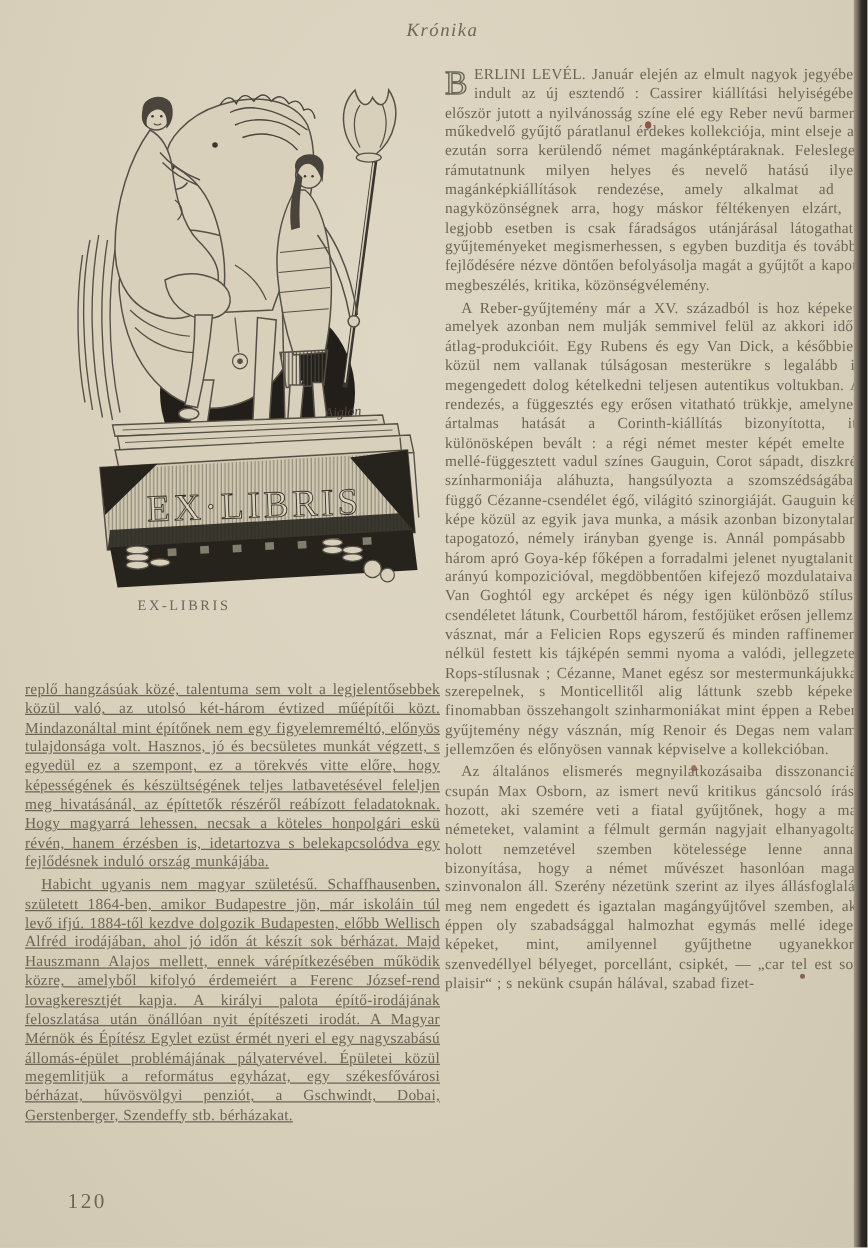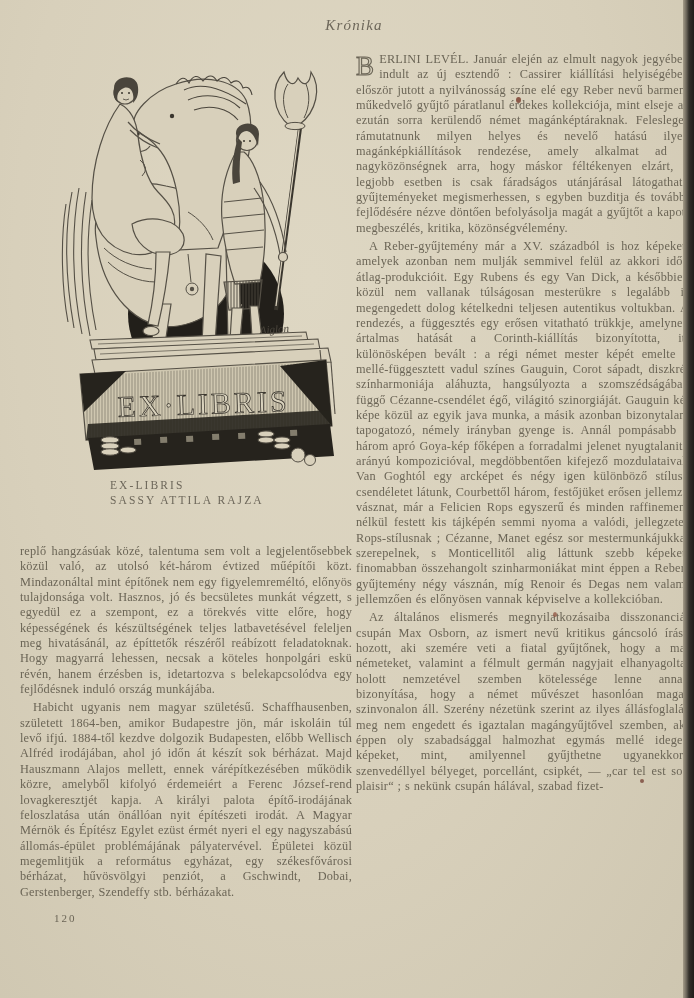--- a/index.html
+++ b/index.html
@@ -18,32 +18,32 @@
   .caption{
     position:absolute;left:110px;top:478px;width:320px;
     font-size:11.5px;line-height:15px;letter-spacing:2.1px;color:#6d675a;
   }
   .bodytext{
     font-size:12.3px;line-height:15.35px;text-align:justify;
     letter-spacing:0.2px;word-spacing:0.5px;color:#6b6556;
   }
   .bodytext p{margin:0;}
   .bodytext p + p{margin-top:3px;text-indent:13px;}
-  .left-text{position:absolute;left:20px;top:544px;width:332px;}
+  .left-text{position:absolute;left:20px;top:544px;width:332px;text-decoration:underline;}
   .right-col{position:absolute;left:356px;top:52px;width:333px;}
   .right-col p.indented{text-indent:13px;}
   .dropcap{
     float:left;font-size:27px;line-height:26px;padding:1px 5px 0 0;
     color:#6b6556;
   }
   @supports (-webkit-text-stroke: 1px black){
     .dropcap{-webkit-text-stroke:1.1px #6b6556;color:rgba(107,101,86,0.08);}
   }
   .page-num{
-    position:absolute;left:54px;top:912px;font-size:11px;
+    position:absolute;left:54px;top:951px;font-size:17px;
     letter-spacing:2px;color:#6b6556;
   }
   .edge-band{
     position:absolute;right:0;top:0;width:11px;height:998px;
     background:linear-gradient(to right,#a59d89 0%,#6e685c 30%,#33302a 55%,#201e1a 100%);
   }
   .stain{position:absolute;border-radius:50%;}
   svg text{font-family:"Liberation Serif", serif;}
 </style>
 </head>
@@ -199,21 +199,20 @@
     <ellipse cx="244" cy="404" rx="8" ry="3"></ellipse>
     <circle cx="260" cy="413" r="7"></circle>
     <circle cx="272" cy="418" r="5.5"></circle>
   </g>
 
   <text x="222" y="292" transform="rotate(-4 222 292)" font-size="11" font-style="italic" fill="#4a453c">Aiglon</text>
 </svg>
 
 <div class="caption">
   <div>EX-LIBRIS</div>
-  <div>SASSY ATTILA RAJZA</div>
 </div>
 
 <div class="left-text bodytext">
   <p>replő hangzásúak közé, talentuma sem volt a legjelentősebbek közül való, az utolsó két-három évtized műépítői közt. Mindazonáltal mint építőnek nem egy figyelemreméltó, előnyös tulajdonsága volt. Hasznos, jó és becsületes munkát végzett, s egyedül ez a szempont, ez a törekvés vitte előre, hogy képességének és készültségének teljes latbavetésével feleljen meg hivatásánál, az építtetők részéről reábízott feladatoknak. Hogy magyarrá lehessen, necsak a köteles honpolgári eskü révén, hanem érzésben is, idetartozva s belekapcsolódva egy fejlődésnek induló ország munkájába.</p>
   <p>Habicht ugyanis nem magyar születésű. Schaffhausenben, született 1864-ben, amikor Budapestre jön, már iskoláin túl levő ifjú. 1884-től kezdve dolgozik Budapesten, előbb Wellisch Alfréd irodájában, ahol jó időn át készít sok bérházat. Majd Hauszmann Alajos mellett, ennek várépítkezésében működik közre, amelyből kifolyó érdemeiért a Ferenc József-rend lovagkeresztjét kapja. A királyi palota építő-irodájának feloszlatása után önállóan nyit építészeti irodát. A Magyar Mérnök és Építész Egylet ezüst érmét nyeri el egy nagyszabású állomás-épület problémájának pályatervével. Épületei közül megemlitjük a református egyházat, egy székesfővárosi bérházat, hűvösvölgyi penziót, a Gschwindt, Dobai, Gerstenberger, Szendeffy stb. bérházakat.</p>
 </div>
 
 <div class="right-col bodytext">
   <p>
     <span class="dropcap">B</span><span>ERLINI LEVÉL. Január elején az elmult nagyok jegyében indult az új esztendő : Cassirer kiállítási helyiségében először jutott a nyilvánosság színe elé egy Reber nevű barmeni műkedvelő gyűjtő páratlanul érdekes kollekciója, mint elseje az ezután sorra kerülendő német magánképtáraknak. Felesleges rámutatnunk milyen helyes és nevelő hatású ilyen magánképkiállítások rendezése, amely alkalmat ad a nagyközönségnek arra, hogy máskor féltékenyen elzárt, a legjobb esetben is csak fáradságos utánjárásal látogatható gyűjteményeket megismerhessen, s egyben buzditja és további fejlődésére nézve döntően befolyásolja magát a gyűjtőt a kapott megbeszélés, kritika, közönségvélemény.</span>

